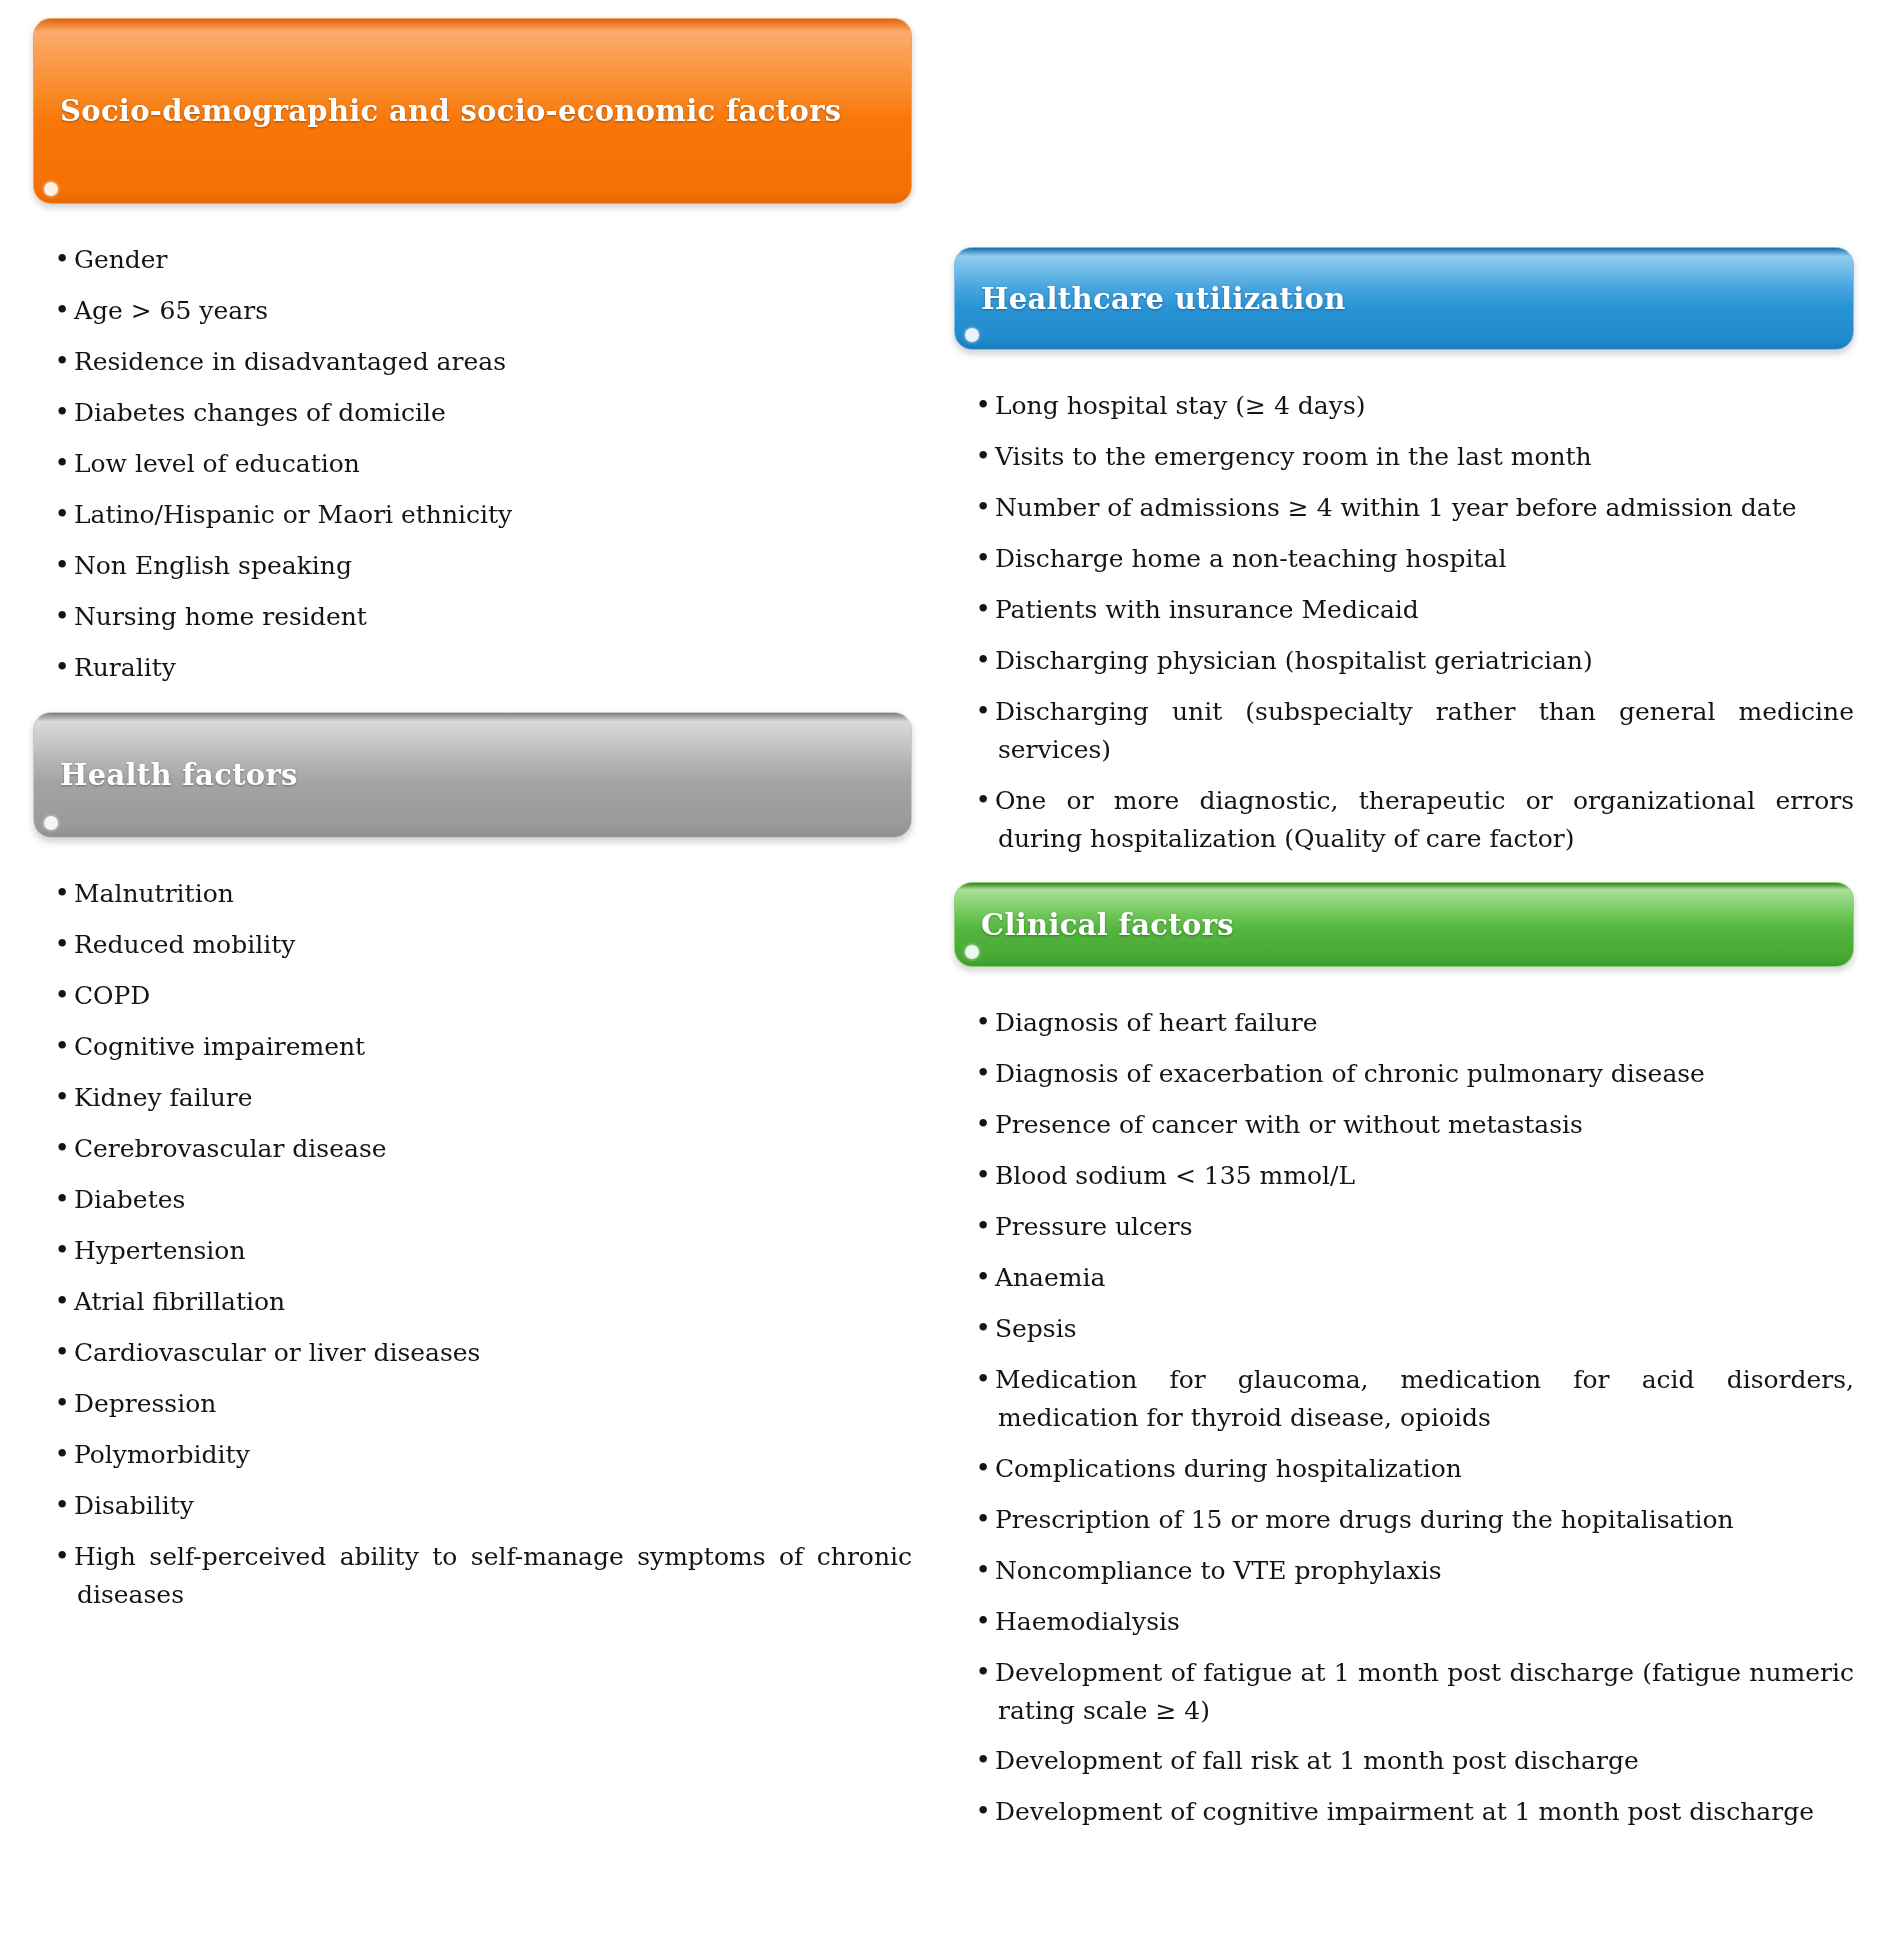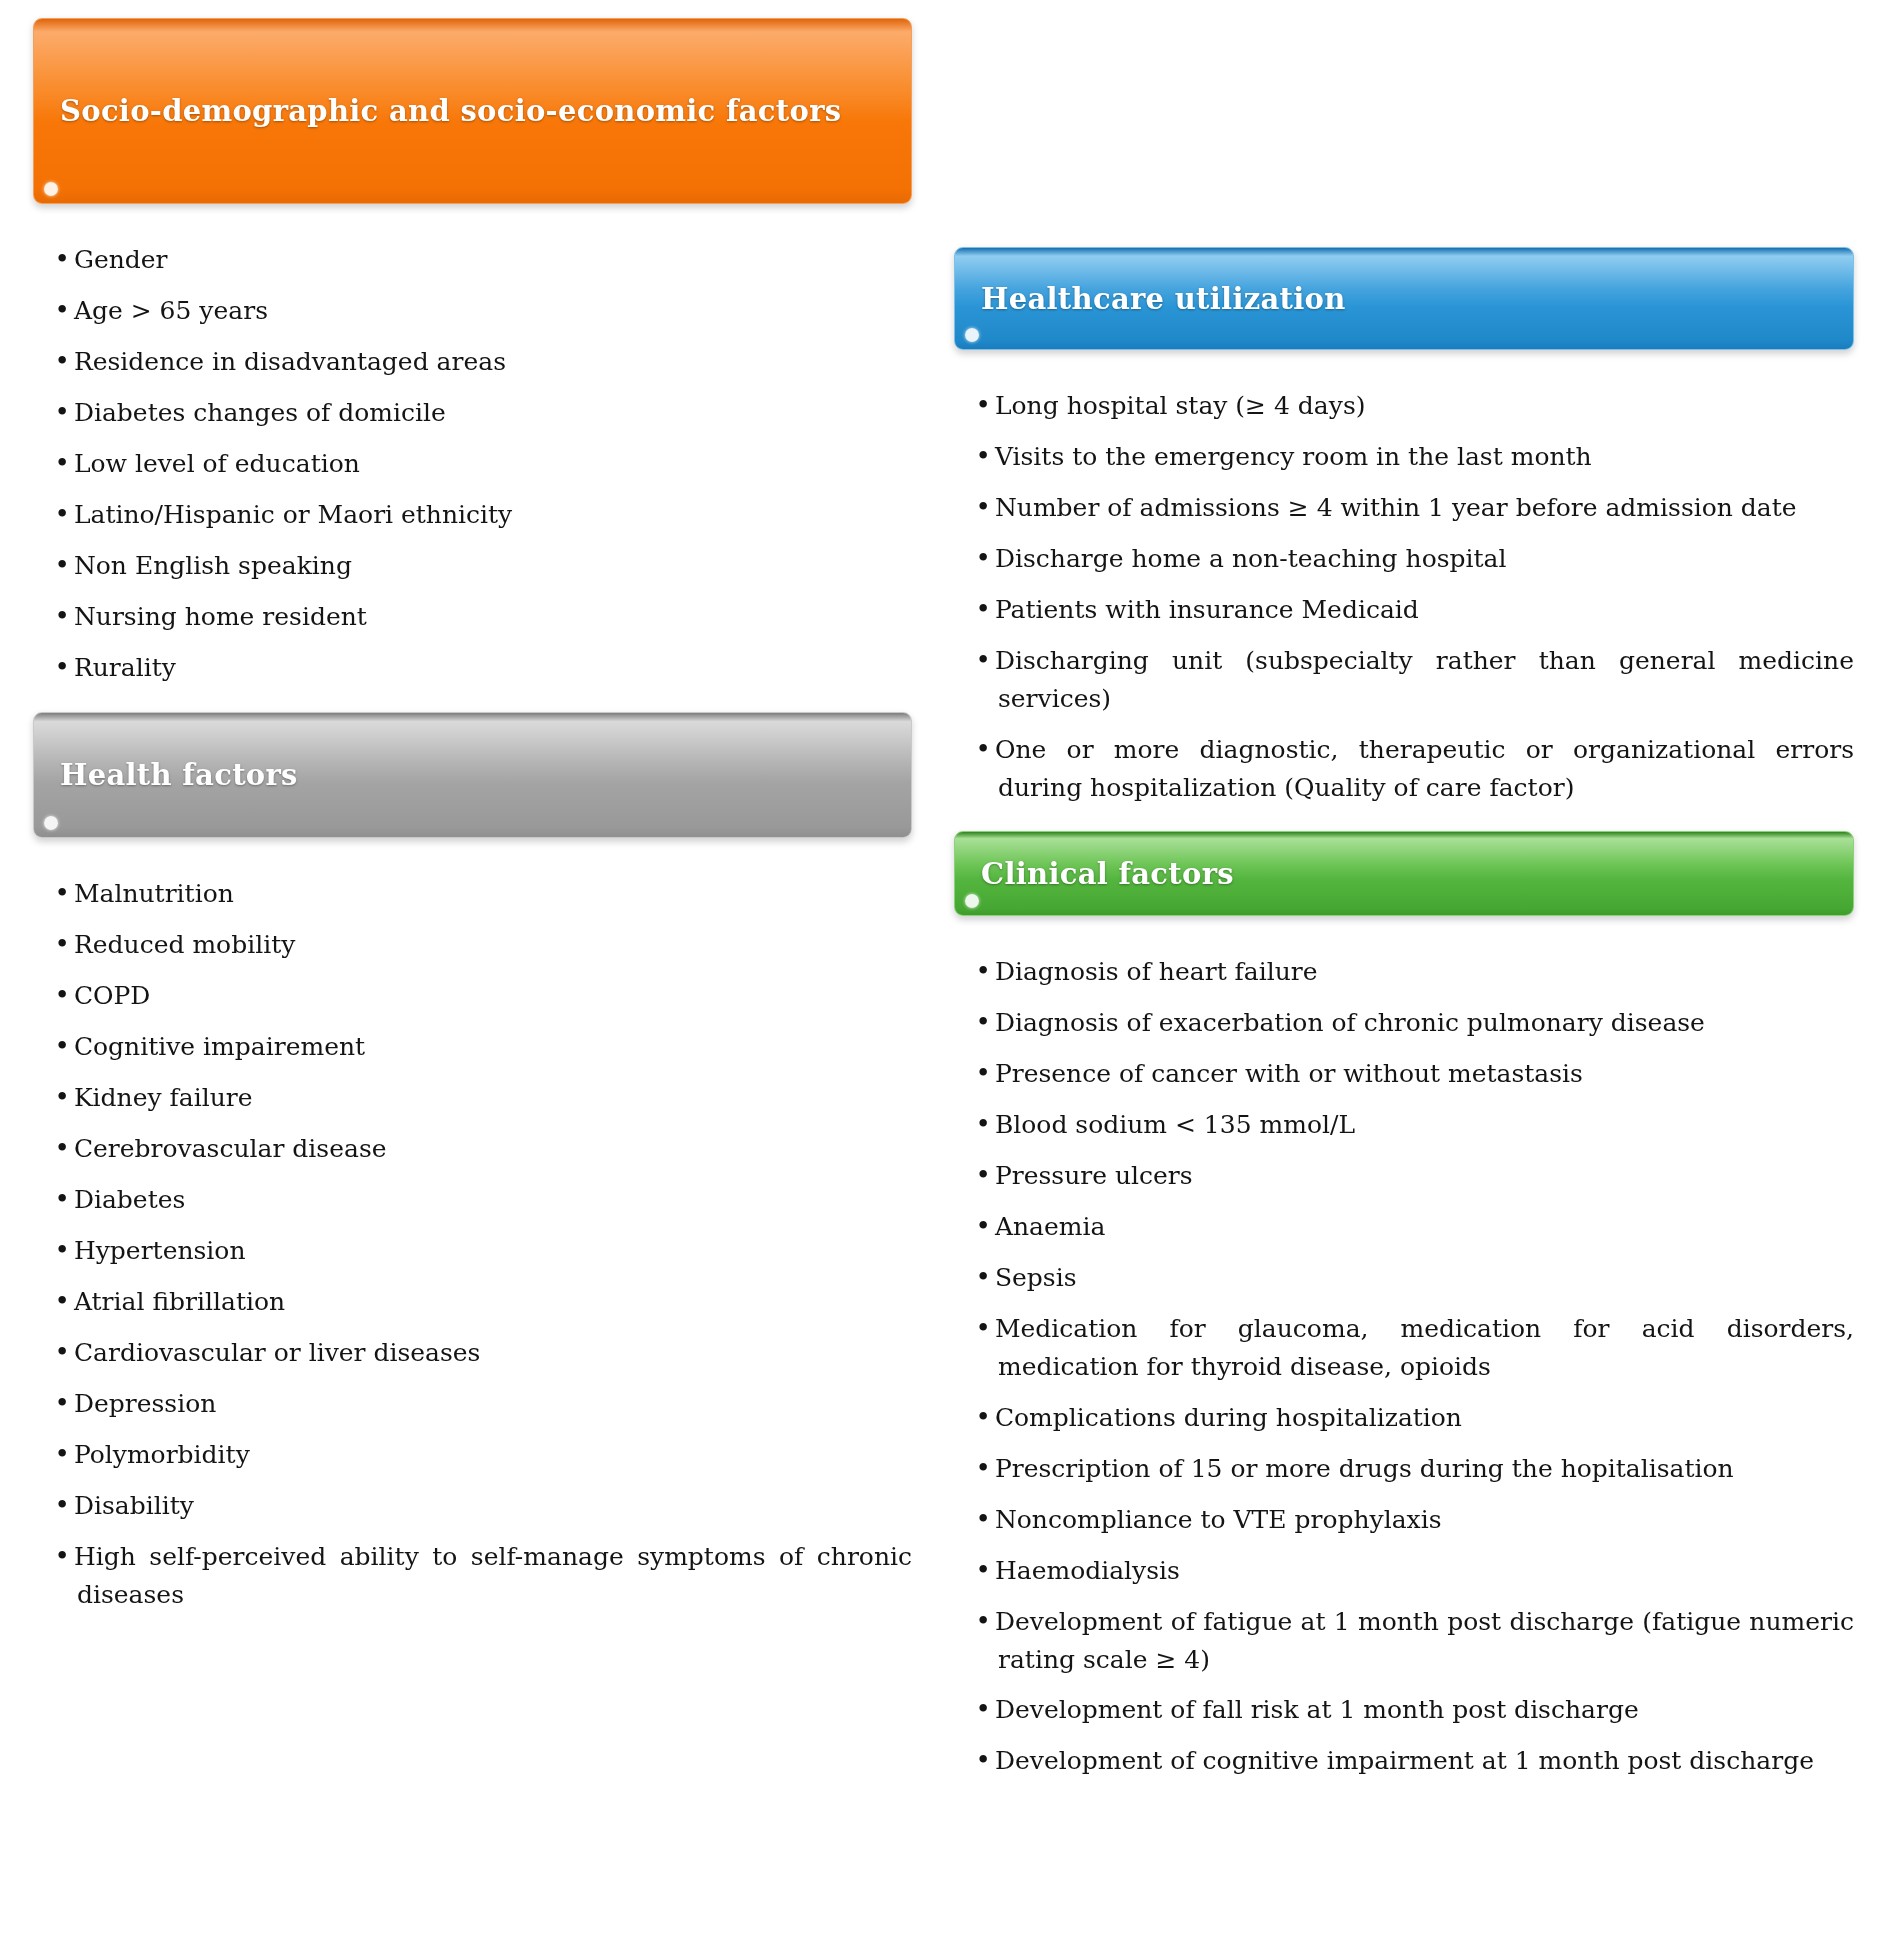--- a/index.html
+++ b/index.html
@@ -19,21 +19,21 @@
     gap: 42px;
     padding: 18px 24px 0 33px;
   }
   .col { flex: 0 0 auto; }
   .col-left  { width: 879px; }
   .col-right { width: 900px; padding-top: 229px; }
 
   
   .header-box {
     position: relative;
-    border-radius: 9px;
+    border-radius: 18px;
     display: flex;
     align-items: center;
     padding: 0 26px;
     color: #ffffff;
     font-weight: 700;
     font-size: 29px;
     letter-spacing: 0.3px;
     text-shadow: 0 1.2px 2.4px rgba(0,0,0,0.35);
     box-shadow: 0 3.6px 7.1px rgba(0,0,0,0.18);
   }
@@ -172,20 +172,21 @@
 
 
           <li class="item"><span class="bullet">•</span><span class="item-text">Visits to the emergency room in the last month</span></li>
 
           <li class="item"><span class="bullet">•</span><span class="item-text">Number of admissions ≥ 4 within 1 year before admission date</span></li>
 
           <li class="item"><span class="bullet">•</span><span class="item-text">Discharge home a non-teaching hospital</span></li>
 
           <li class="item"><span class="bullet">•</span><span class="item-text">Patients with insurance Medicaid</span></li>
 
+          <li class="item"><span class="bullet">•</span><span class="item-text">Discharging physician (hospitalist geriatrician)</span></li>
 
           <li class="item"><span class="bullet">•</span><span class="item-text">Discharging unit (subspecialty rather than general medicine services)</span></li>
 
           <li class="item"><span class="bullet">•</span><span class="item-text">One or more diagnostic, therapeutic or organizational errors during hospitalization (Quality of care factor)</span></li>
         </ul>
     </section>
 
     <section>
       <div class="header-box hb-green">
         <span>Clinical factors</span>

